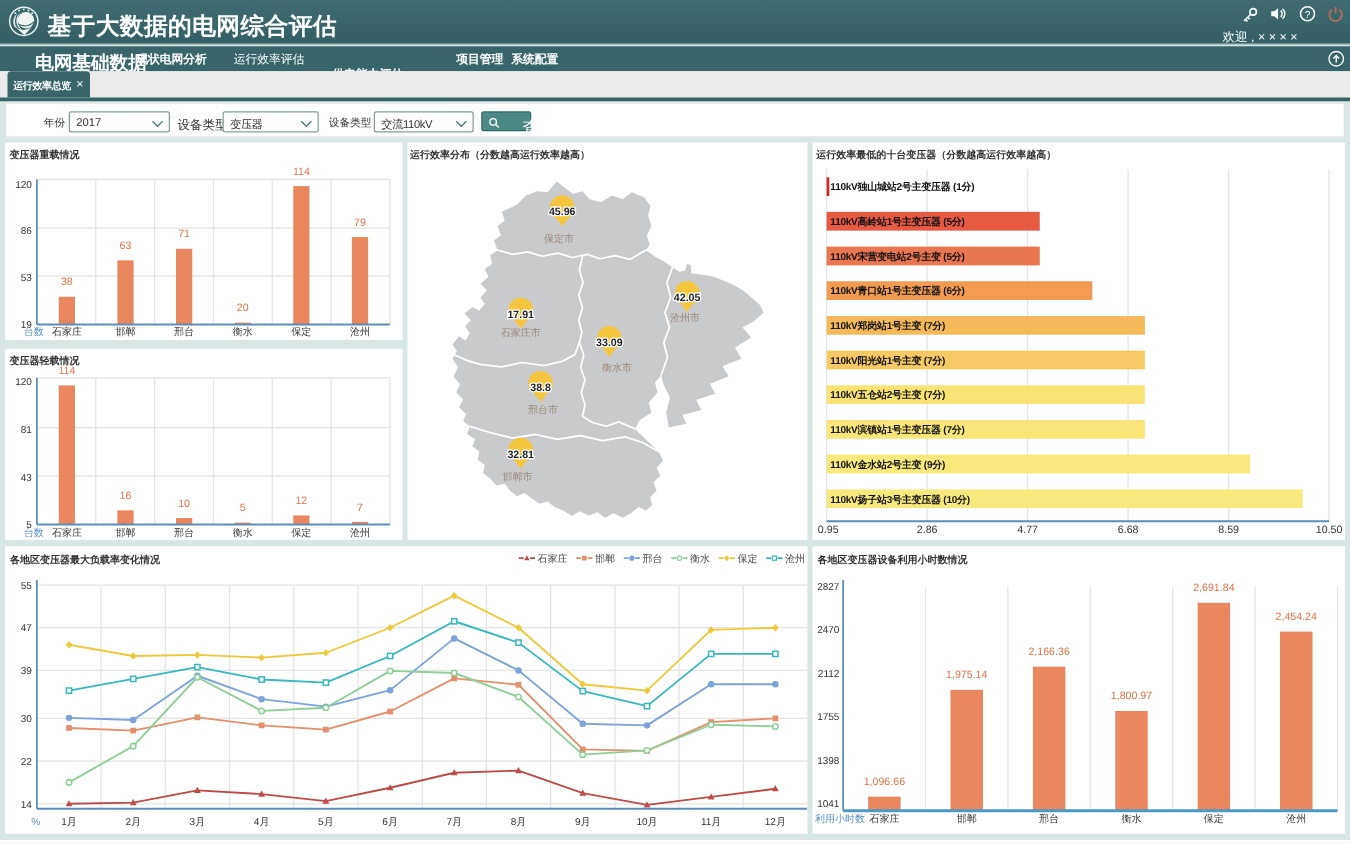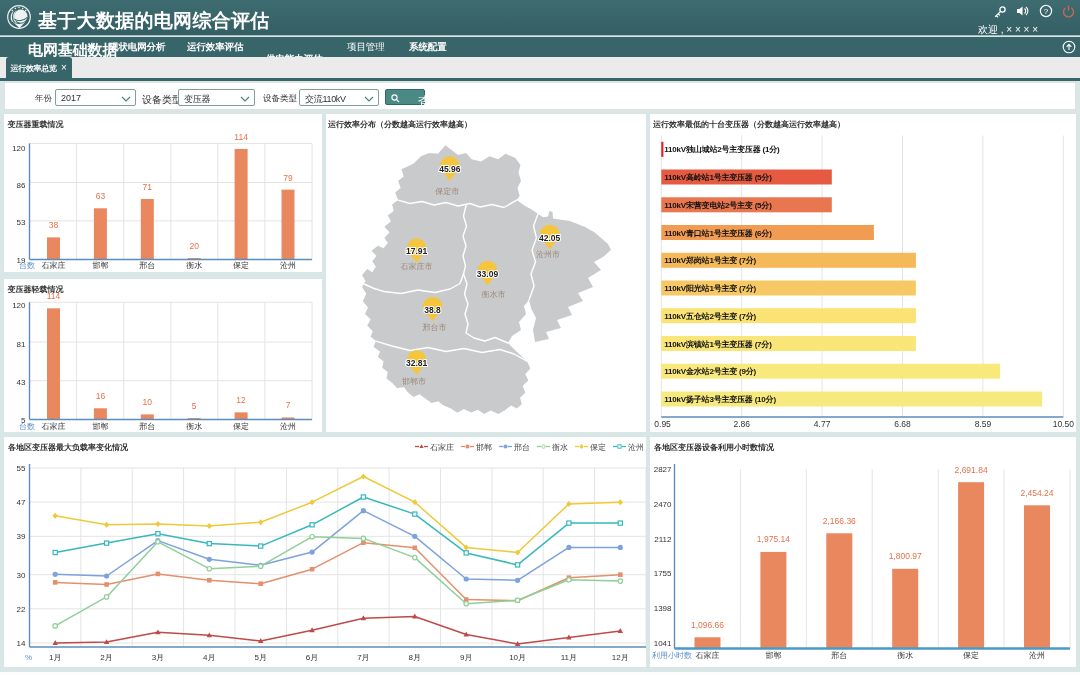--- a/index.html
+++ b/index.html
@@ -45,23 +45,23 @@
 <g stroke="#c06a55" stroke-width="1.4" fill="none">
         <path d="M4.6,3.8 A5 5 0 1 0 10.4,3.8"></path>
         <line x1="7.5" y1="1.5" x2="7.5" y2="6.5"></line>
       </g>
     </svg>
 <div class="abs" style="left:978px;top:23px;font-size:10px;color:#fff">欢迎 , × × × ×</div>
 </div>
 <div class="abs" style="left:0;top:37px;width:1080px;height:20px;background:#386569">
 <div class="abs" style="left:28px;top:4px;font-size:15px;font-weight:bold;color:#fff;letter-spacing:-0.1px">电网基础数据</div>
 <div class="abs" style="left:109px;top:4px;font-size:9.5px;font-weight:bold;color:#fff;letter-spacing:-0.1px">现状电网分析</div>
-<div class="abs" style="left:187px;top:4px;font-size:9.5px;font-weight:bold;color:#fff;letter-spacing:-0.1px">运行效率评估</div>
+<div class="abs" style="left:187px;top:4px;font-size:9.5px;font-weight:normal;color:#fff;letter-spacing:-0.1px">运行效率评估</div>
 <div class="abs" style="left:266px;top:16px;font-size:9.5px;font-weight:bold;color:#fff;letter-spacing:-0.1px">供电能力评估</div>
-<div class="abs" style="left:347px;top:4px;font-size:9.5px;font-weight:normal;color:#fff;letter-spacing:-0.1px">项目管理</div>
+<div class="abs" style="left:365px;top:4px;font-size:9.5px;font-weight:bold;color:#fff;letter-spacing:-0.1px">项目管理</div>
 <div class="abs" style="left:409px;top:4px;font-size:9.5px;font-weight:bold;color:#fff;letter-spacing:-0.1px">系统配置</div>
 <svg width="14" height="14" style="position:absolute;left:1062;top:3" viewBox="0 0 14 14">
       <circle cx="7" cy="7" r="5.8" stroke="#fff" stroke-width="1.1" fill="none"></circle>
       <path d="M7,10 L7,4.5 M4.7,6.8 L7,4.4 L9.3,6.8" stroke="#fff" stroke-width="1.1" fill="none"></path>
     </svg>
 </div>
 <div class="abs" style="left:0;top:57px;width:1080px;height:21px;background:#ebebeb">
 <div class="abs" style="left:6px;top:0;width:66px;height:21px;background:#386569;border-radius:3px 3px 0 0;color:#fff">
 <span class="abs" style="left:4.5px;top:6px;font-size:8px;font-weight:bold;letter-spacing:-0.3px">运行效率总览</span>
 <span class="abs" style="left:55px;top:4.5px;font-size:10px">×</span>

